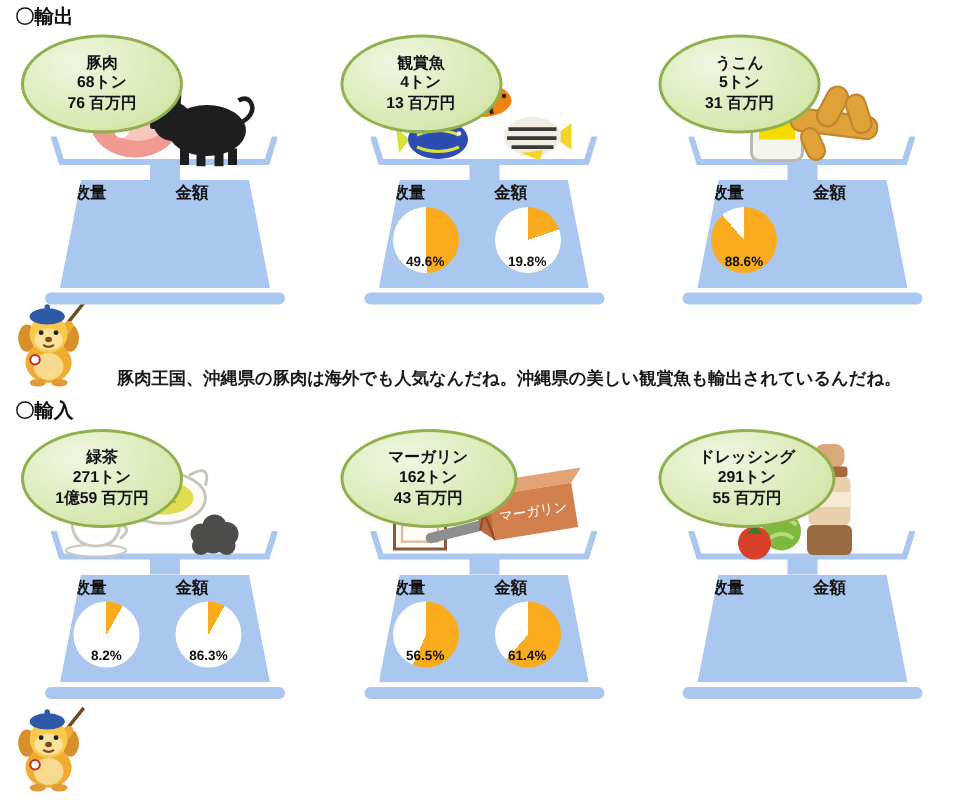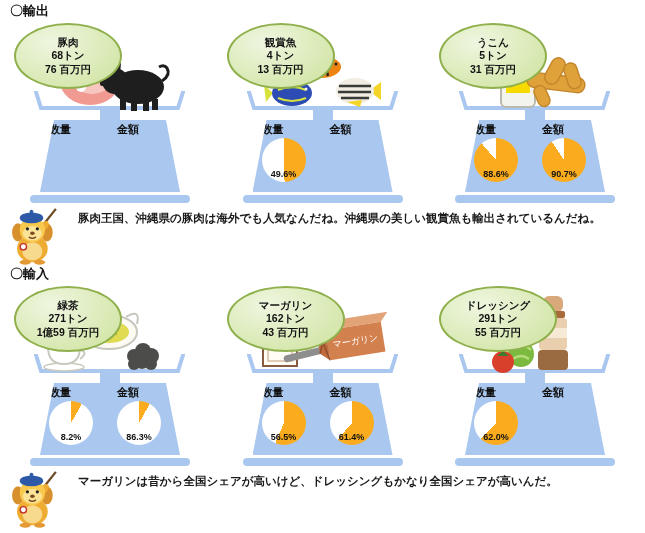--- a/index.html
+++ b/index.html
@@ -40,21 +40,21 @@
     display:flex;justify-content:center;gap:14px;padding-top:3px;box-sizing:border-box;
   }
   .base{position:absolute;left:26px;top:176px;width:160px;height:8px;background:#A9C7EF;border-radius:4px;}
 
   .pie-group{display:flex;flex-direction:column;width:54px;}
   .pie-label{font-weight:bold;font-size:11px;line-height:13px;}
   .pie{position:relative;width:44px;height:44px;border-radius:50%;margin-top:2px;background:#fff;}
   .pct{position:absolute;left:0;width:100%;bottom:3px;text-align:center;font-size:9px;font-weight:600;color:#111;}
 
   
-  .comment-row{display:flex;align-items:flex-start;padding:2px 10px 0 8px;}
+  .comment-row{display:flex;align-items:flex-end;padding:2px 10px 0 8px;}
   .mascot-box{flex:0 0 62px;}
   .comment-text{font-size:11.5px;line-height:1.55;font-weight:600;padding:3px 0 0 8px;color:#1a1a1a;}
   .comment-text p{margin:0;}
 </style>
 </head>
 <body>
 
 <div class="section-header">〇輸出</div>
 
 <div class="panels">
@@ -132,20 +132,23 @@
     <div class="neck"></div>
     <div class="trap">
       <div class="pie-group">
         <div class="pie-label">数量</div>
         <div class="pie" style="background: conic-gradient(rgb(250, 172, 30) 0%, rgb(250, 172, 30) 49.6%, rgb(255, 255, 255) 49.6%, rgb(255, 255, 255) 100%);">
           <span class="pct">49.6%</span>
         </div>
       </div>
       <div class="pie-group">
         <div class="pie-label">金額</div>
+        <div class="pie" style="background: conic-gradient(rgb(250, 172, 30) 0%, rgb(250, 172, 30) 19.8%, rgb(255, 255, 255) 19.8%, rgb(255, 255, 255) 100%);">
+          <span class="pct">19.8%</span>
+        </div>
       </div>
     </div>
     <div class="base"></div>
   </div>
 
   <div class="panel">
     <div class="bubble">
       <div>うこん</div>
       <div>5トン</div>
       <div>31 百万円</div>
@@ -169,23 +172,20 @@
     <div class="neck"></div>
     <div class="trap">
       <div class="pie-group">
         <div class="pie-label">数量</div>
         <div class="pie" style="background: conic-gradient(rgb(250, 172, 30) 0%, rgb(250, 172, 30) 88.6%, rgb(255, 255, 255) 88.6%, rgb(255, 255, 255) 100%);">
           <span class="pct">88.6%</span>
         </div>
       </div>
       <div class="pie-group">
         <div class="pie-label">金額</div>
-        <div class="pie" style="background: conic-gradient(rgb(250, 172, 30) 0%, rgb(250, 172, 30) 90.7%, rgb(255, 255, 255) 90.7%, rgb(255, 255, 255) 100%);">
-          <span class="pct">90.7%</span>
-        </div>
       </div>
     </div>
     <div class="base"></div>
   </div>
 </div>
 
 <div class="comment-row" style="height:56px;">
   <div class="mascot-box">
     <svg width="56" height="58" viewBox="0 0 62 64">
       <line x1="41" y1="17" x2="53" y2="2" stroke="#6E4A26" stroke-width="2.5"></line>
@@ -334,23 +334,20 @@
         <polygon points="22,57 16,62 28,62" fill="#3E7A2E"></polygon>
       </g>
     </svg>
     <svg class="pan" width="155" height="20" viewBox="0 0 155 20">
       <polyline points="4,1 9,17 146,17 151,1" fill="none" stroke="#A9C7EF" stroke-width="4" stroke-linecap="round"></polyline>
     </svg>
     <div class="neck"></div>
     <div class="trap">
       <div class="pie-group">
         <div class="pie-label">数量</div>
-        <div class="pie" style="background: conic-gradient(rgb(250, 172, 30) 0%, rgb(250, 172, 30) 62%, rgb(255, 255, 255) 62%, rgb(255, 255, 255) 100%);">
-          <span class="pct">62.0%</span>
-        </div>
       </div>
       <div class="pie-group">
         <div class="pie-label">金額</div>
       </div>
     </div>
     <div class="base"></div>
   </div>
 </div>
 
 <div class="comment-row">
@@ -369,15 +366,14 @@
       <circle cx="21.5" cy="24" r="1.8" fill="#222222"></circle>
       <circle cx="32.5" cy="24" r="1.8" fill="#222222"></circle>
       <ellipse cx="27" cy="29" rx="2.5" ry="2" fill="#7A4A21"></ellipse>
       <path d="M23 33 q4 3 8 0" stroke="#7A4A21" stroke-width="1.5" fill="none"></path>
       <circle cx="17" cy="44" r="3.5" fill="#FFFFFF" stroke="#C03028" stroke-width="1.5"></circle>
       <ellipse cx="19" cy="61" rx="6" ry="2.8" fill="#E39A35"></ellipse>
       <ellipse cx="35" cy="61" rx="6" ry="2.8" fill="#E39A35"></ellipse>
     </svg>
   </div>
   <div class="comment-text">
-    <p>マーガリンは昔から全国シェアが高いけど、ドレッシングもかなり全国シェアが高いんだ。</p>
   </div>
 </div>
 
 </body></html>

